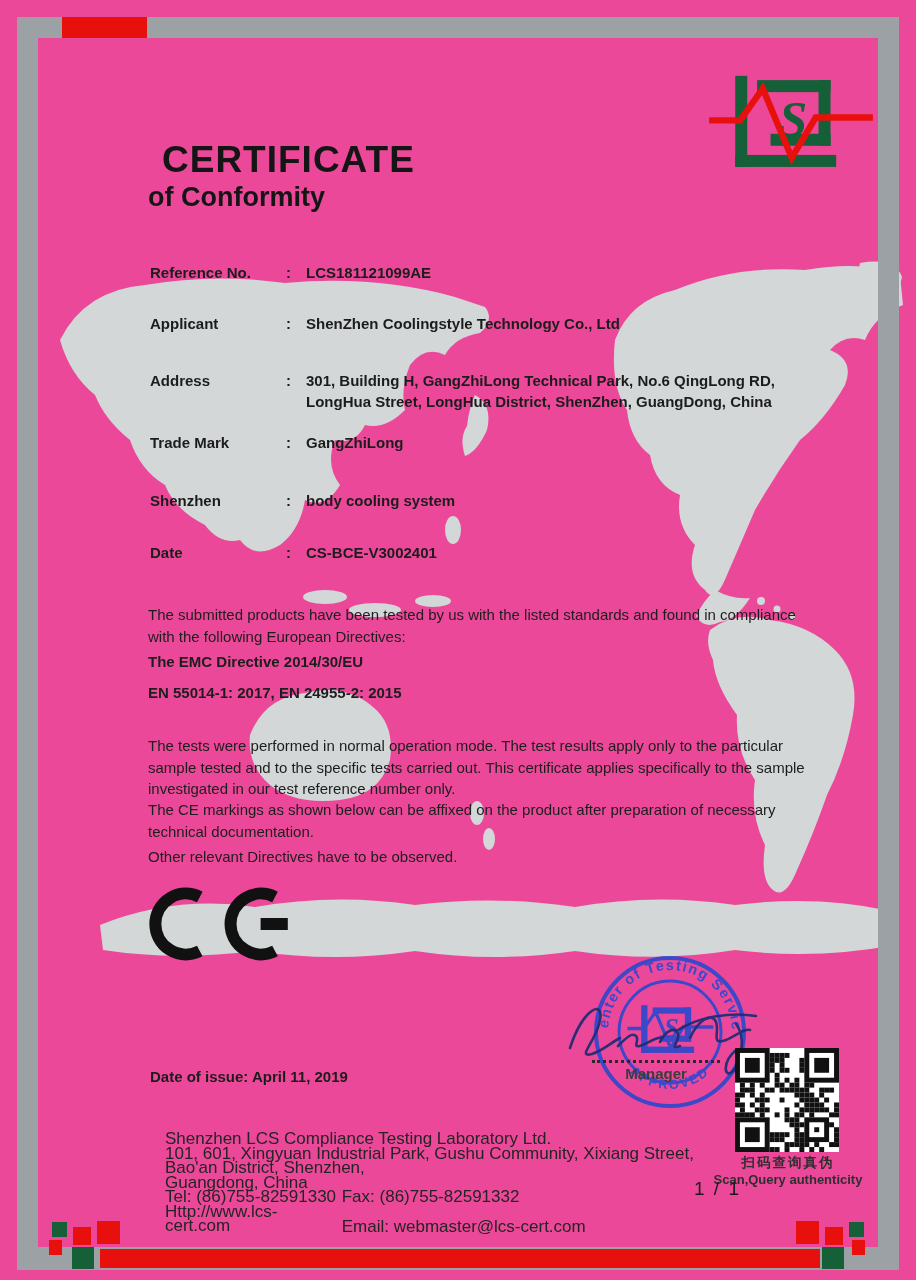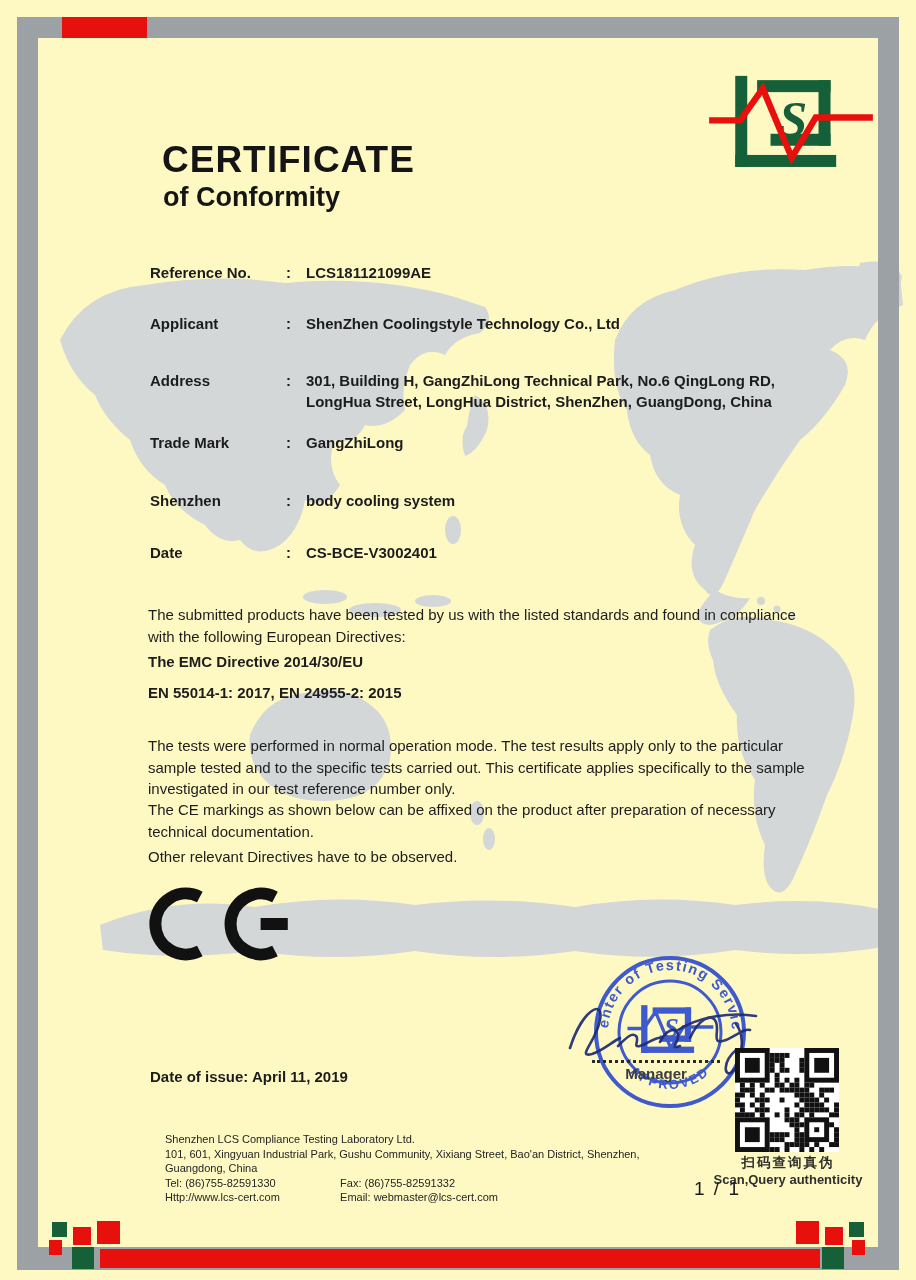--- a/index.html
+++ b/index.html
@@ -1,39 +1,39 @@
 <!DOCTYPE html>
 <html><head>
 <meta charset="utf-8">
 <style>
   html,body{margin:0;padding:0;background:#e8e6df;}
   .page{
     position:relative;width:916px;height:1280px;overflow:hidden;
-    background:#fef9c3;
+    background:#ec4899;
     font-family:"Liberation Sans","DejaVu Sans",sans-serif;
     color:#1c1c1c;
   }
   .abs{position:absolute;}
   
   .frame{background:#9ba1a5;}
   .accent-red{background:#e8100c;}
   .accent-green{background:#156038;}
   
   .title-main{font-size:37px;font-weight:bold;letter-spacing:1px;color:#151515;}
   .title-sub{font-size:27px;font-weight:bold;color:#151515;}
   
   .field-row{left:150px;width:660px;font-size:15px;font-weight:bold;line-height:21px;}
   .flabel{display:inline-block;width:136px;vertical-align:top;}
   .fcolon{display:inline-block;width:20px;vertical-align:top;}
   .fvalue{display:inline-block;width:490px;vertical-align:top;}
   
   .para{left:148px;font-size:15px;line-height:21.5px;color:#1d1d1d;}
   .para.bold{font-weight:bold;}
   
-  .footer{left:165px;top:1132px;font-size:11px;line-height:14.5px;color:#242424;width:560px;}
+  .footer{left:165px;top:1132px;font-size:17px;line-height:14.5px;color:#242424;width:560px;}
   .fcol{display:inline-block;width:172px;}
   
   .manager-block{left:592px;top:1060px;width:128px;text-align:center;}
   .dotted-line{border-top:3px dotted #2a2a2a;width:128px;height:0;}
   .manager-label{font-size:15px;font-weight:600;color:#3c3c3c;margin-top:2px;}
   .qr-labels{left:704px;top:1154px;width:168px;text-align:center;color:#2e2e2e;}
   .qr-cn{font-size:13.5px;font-weight:bold;letter-spacing:2px;}
   .qr-en{font-size:13px;font-weight:600;}
   .page-indicator{left:694px;top:1178px;font-size:19px;font-weight:normal;letter-spacing:2px;color:#1a1a1a;}
   .date-line{left:150px;top:1068px;font-size:15px;font-weight:bold;}
@@ -97,21 +97,21 @@
   <div class="abs accent-green" style="left:849px;top:1222px;width:15px;height:15px;"></div>
   <div class="abs accent-red" style="left:852px;top:1240px;width:13px;height:15px;"></div>
   <div class="abs accent-green" style="left:822px;top:1247px;width:22px;height:22px;"></div>
 
   <svg class="abs" style="left:706px;top:66px;" width="170" height="120" viewBox="0 0 240 170">
     <use href="#lcs-squares" style="color:#156038"></use>
     <use href="#lcs-pulse" style="color:#e8100c"></use>
   </svg>
 
   <div class="abs title-main" style="left:162px;top:139px;">CERTIFICATE</div>
-  <div class="abs title-sub" style="left:163px;top:182px;">of Conformity</div>
+  <div class="abs title-sub" style="left:148px;top:182px;">of Conformity</div>
 
   <div class="abs field-row" style="top:262px;">
     <span class="flabel">Reference No.</span><span class="fcolon">:</span><span class="fvalue">LCS181121099AE</span>
   </div>
   <div class="abs field-row" style="top:313px;">
     <span class="flabel">Applicant</span><span class="fcolon">:</span><span class="fvalue">ShenZhen Coolingstyle Technology Co., Ltd</span>
   </div>
   <div class="abs field-row" style="top:370px;">
     <span class="flabel">Address</span><span class="fcolon">:</span><span class="fvalue">301, Building H, GangZhiLong Technical Park, No.6 QingLong RD, LongHua Street, LongHua District, ShenZhen, GuangDong, China</span>
   </div>

